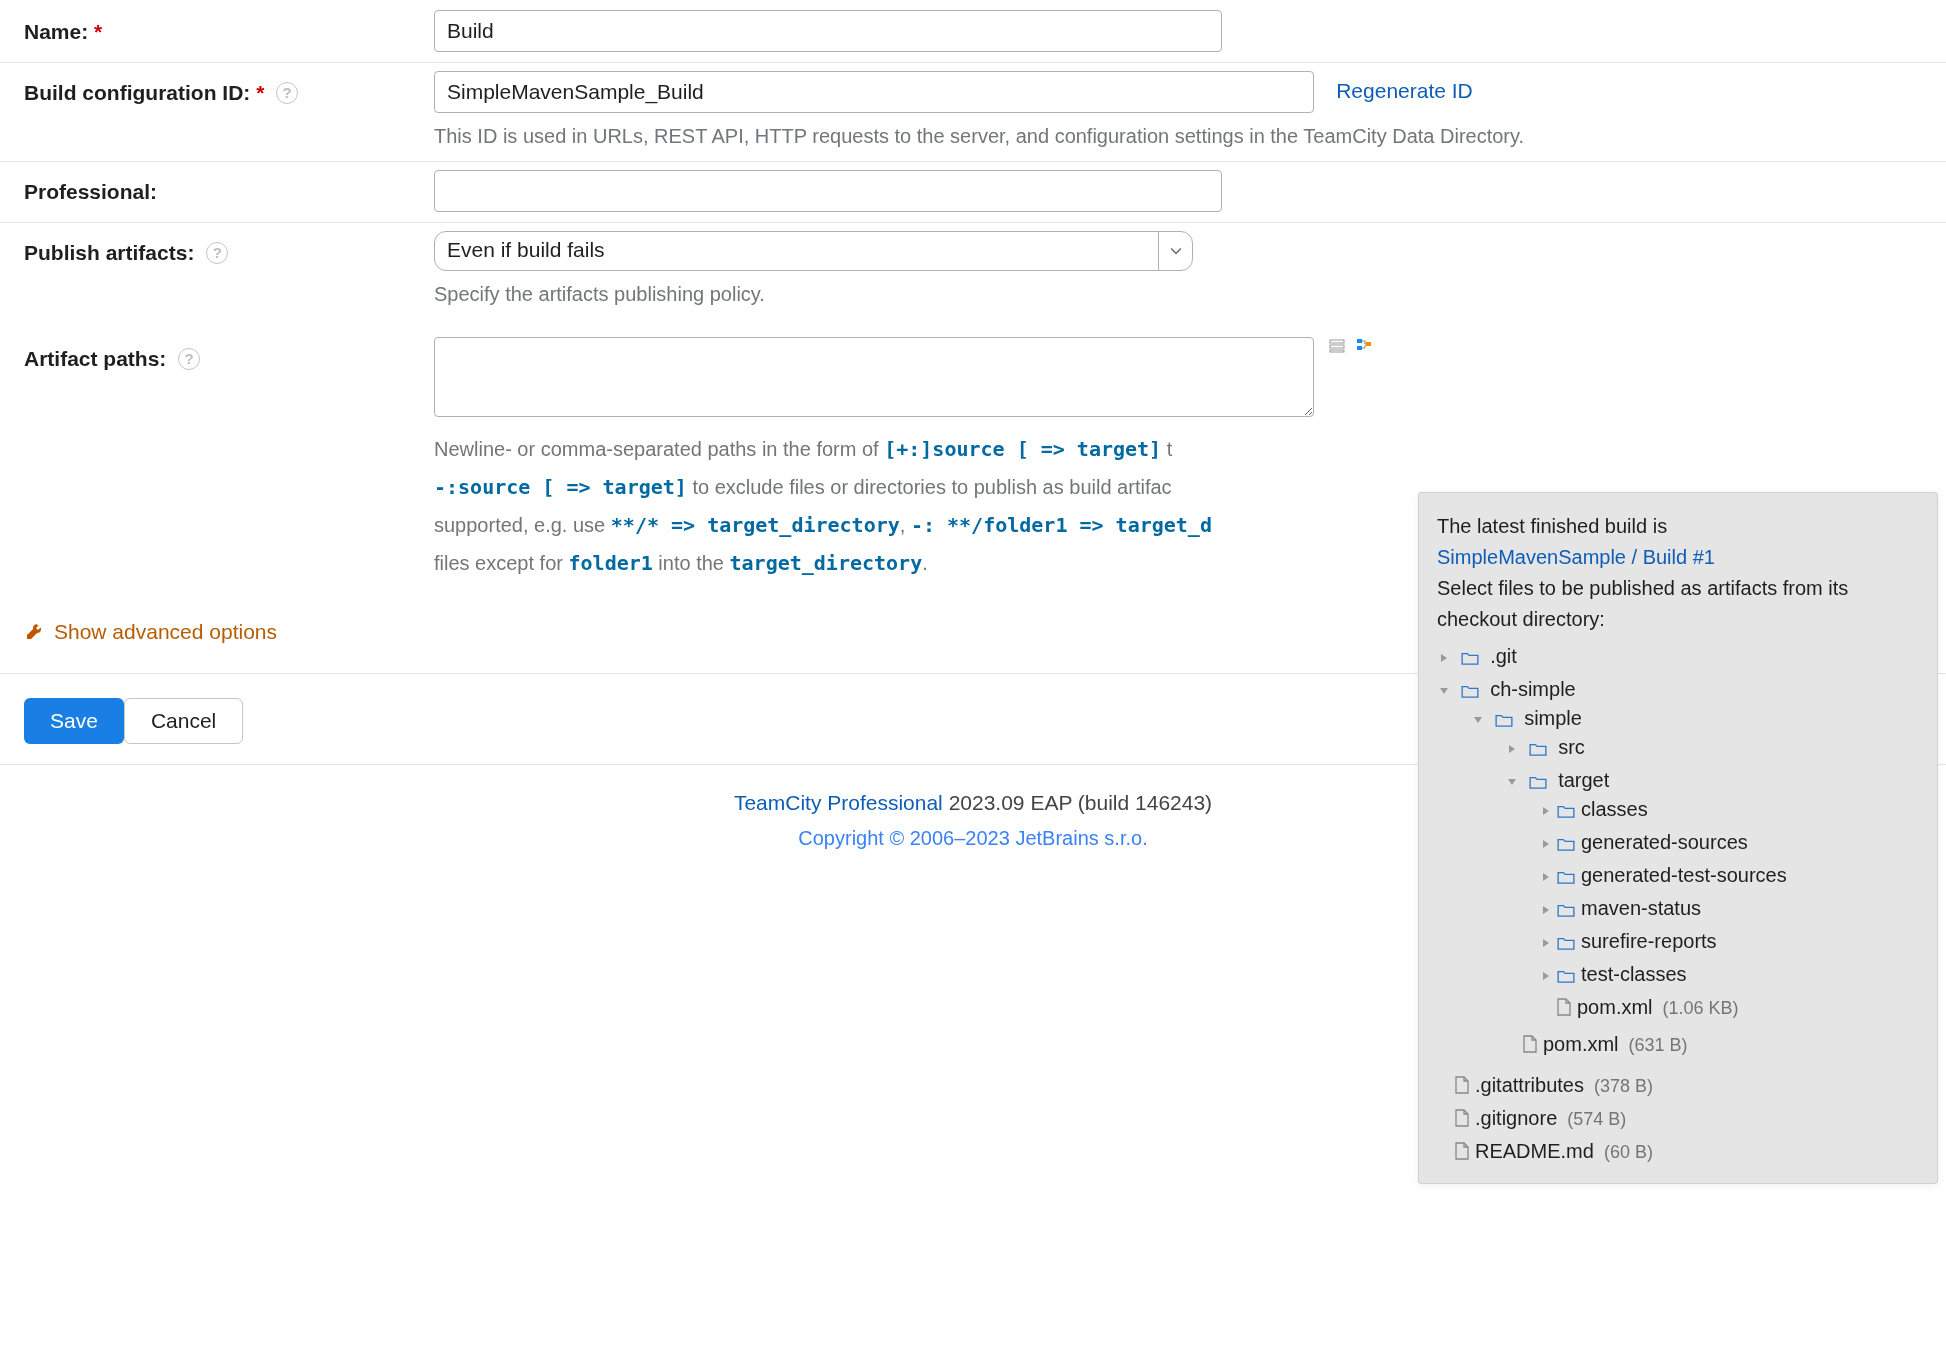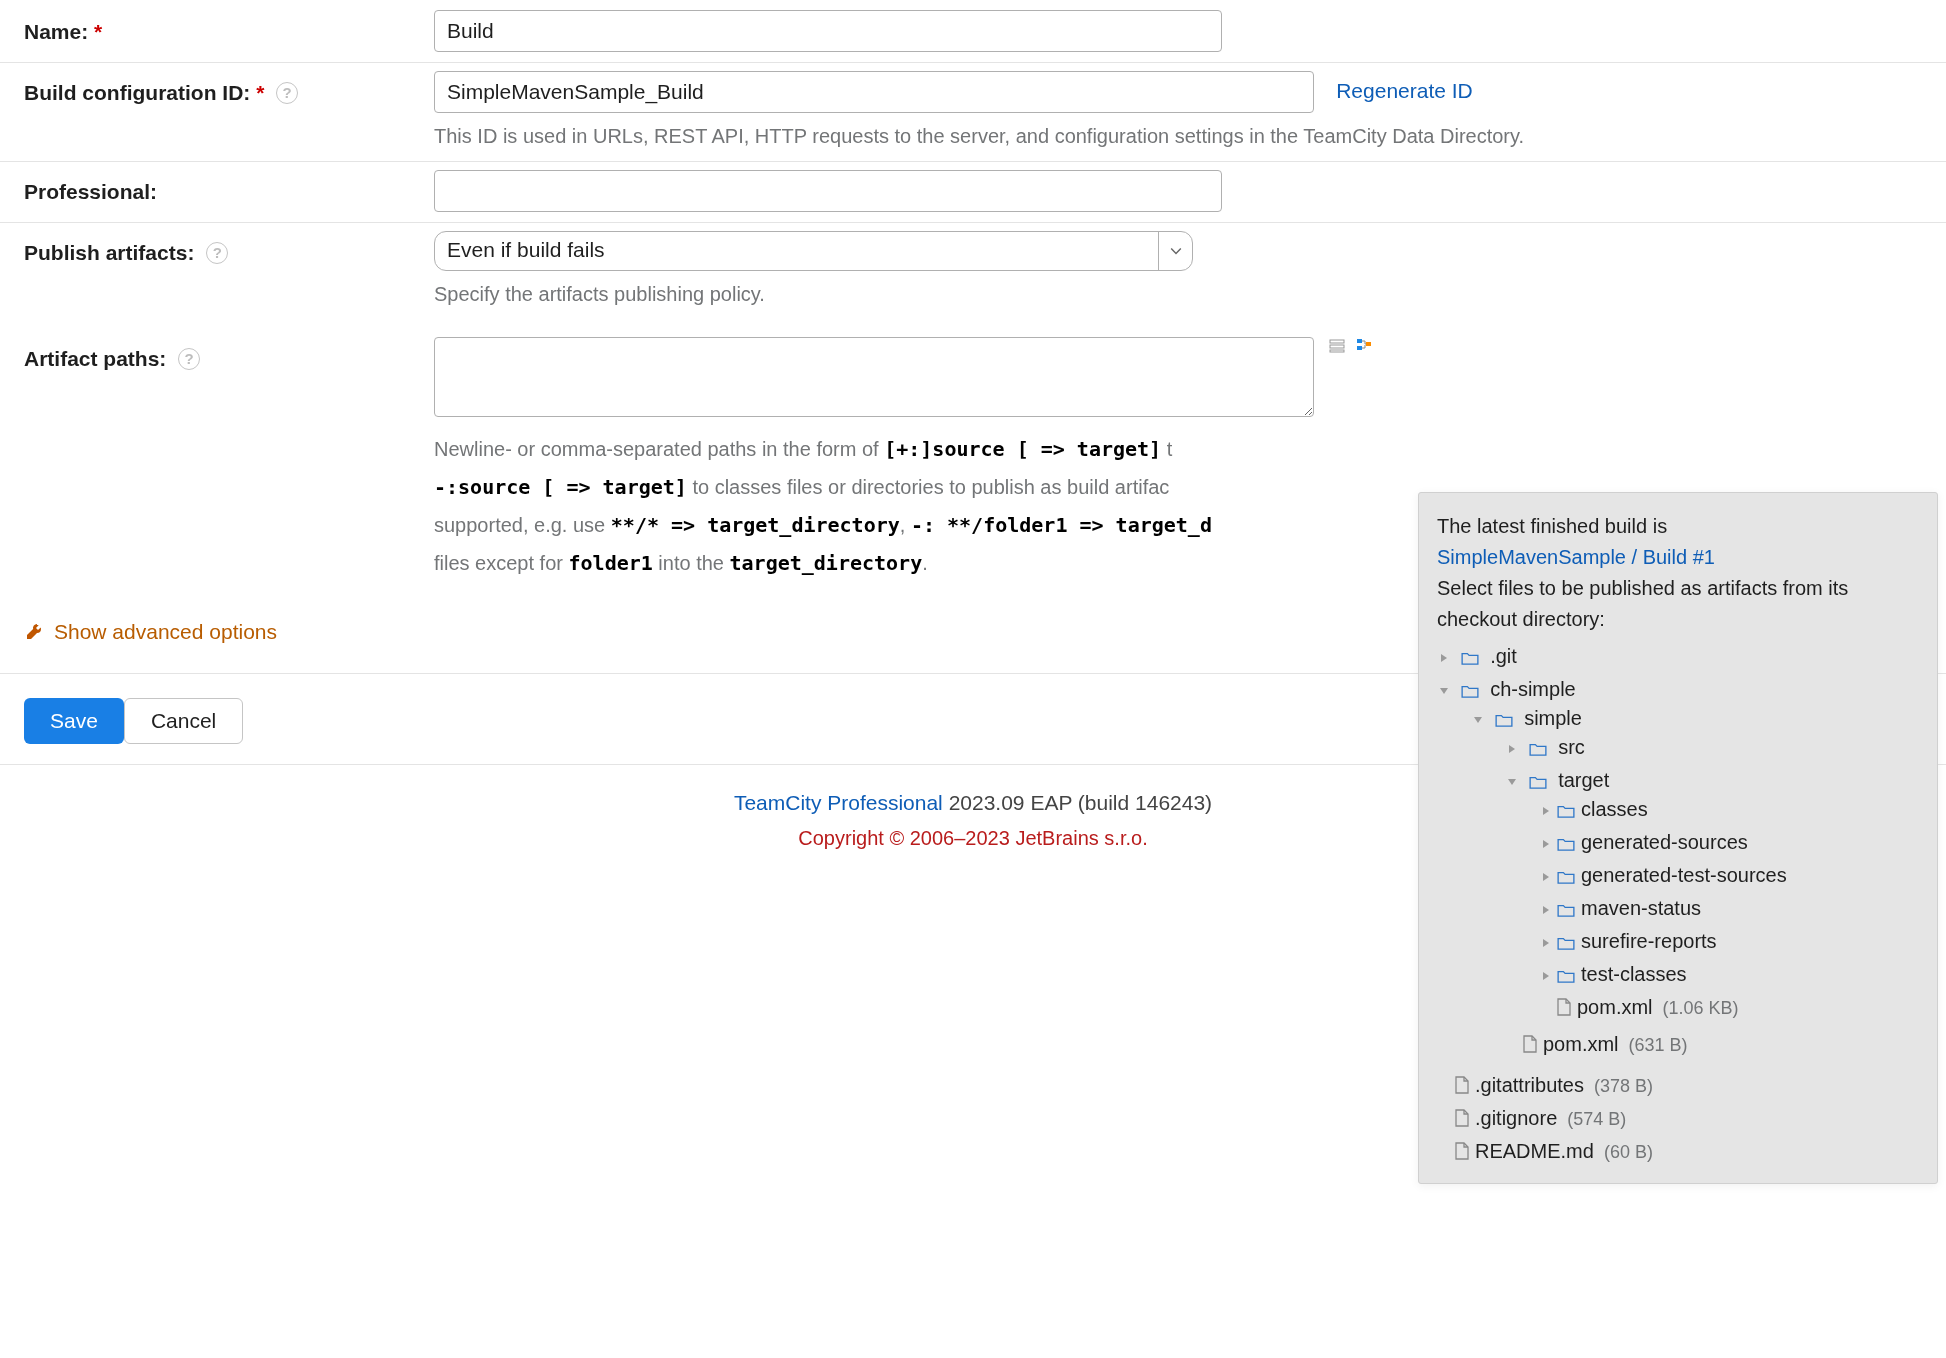--- a/index.html
+++ b/index.html
@@ -86,21 +86,21 @@
     font-size: 20px;
     padding:6px 10px;
   }
   .artifact-help {
     font-size: 20px;
     color: #737577;
     margin-top:10px;
     line-height:1.9;
     width: 980px;
   }
-  .artifact-help .code { font-family: "SFMono-Regular", Menlo, Consolas, monospace; font-weight:700; color:#000000; }
+  .artifact-help .code { font-family: "SFMono-Regular", Menlo, Consolas, monospace; font-weight:700; color:#0369a1; }
   .help-icon {
     display:inline-block;
     width:22px; height:22px;
     border:1.5px solid #c5c5c5;
     border-radius:50%;
     color:#bdbdbd;
     font-size:15px;
     line-height:20px;
     text-align:center;
     font-weight:600;
@@ -141,21 +141,21 @@
     padding:10px 26px;
     cursor:pointer;
   }
   .footer {
     border-top:1px solid #e4e4e4;
     text-align:center;
     padding:26px 0 10px;
   }
   .footer-line1 { font-size:21px; color:#444; }
   .footer-line1 a { color:#0e5db6; text-decoration:none; }
-  .footer-line2 { font-size:20px; color:#b91c1c; margin-top:12px; }
+  .footer-line2 { font-size:20px; color:#3b82f6; margin-top:12px; }
 
   
   .popup {
     position:absolute;
     right:8px;
     top:492px;
     width:520px;
     background:#e5e5e5;
     border:1px solid #d0d0d0;
     border-radius:3px;
@@ -260,21 +260,21 @@
           <svg width="18" height="18" viewBox="0 0 18 18">
               <rect x="1" y="2" width="5" height="4" fill="#1e88e5"></rect>
               <rect x="1" y="9" width="5" height="4" fill="#1e88e5"></rect>
               <rect x="10" y="5" width="5" height="4" fill="#fb8c00"></rect>
               <path d="M6 4 h3 v3 h1 M6 11 h3 v-3" fill="none" stroke="#888"></path>
             </svg>
         </span>
       </span>
       <div class="artifact-help">
         <span>Newline- or comma-separated paths in the form of </span><span class="code">[+:]source [ =&gt; target]</span><span> t</span><br>
-        <span class="code">-:source [ =&gt; target]</span><span> to classes files or directories to publish as build artifac</span><br>
+        <span class="code">-:source [ =&gt; target]</span><span> to exclude files or directories to publish as build artifac</span><br>
         <span>supported, e.g. use </span><span class="code">**/* =&gt; target_directory</span><span>, </span><span class="code">-: **/folder1 =&gt; target_d</span><br>
         <span>files except for </span><span class="code">folder1</span><span> into the </span><span class="code">target_directory</span><span>.</span>
       </div>
     </div>
   </div>
 
   <div class="adv-row">
     <a href="#" class="adv-link">
       <svg width="20" height="20" viewBox="0 0 20 20">
           <path d="M13 2a4 4 0 0 0-3.9 5L3 13v4h4l6-6a4 4 0 0 0 4-4c0-.6-.1-1.1-.3-1.6L14 8l-2-2 2.7-2.7C14.1 3 13.6 3 13 3z" fill="#c05600"></path>

